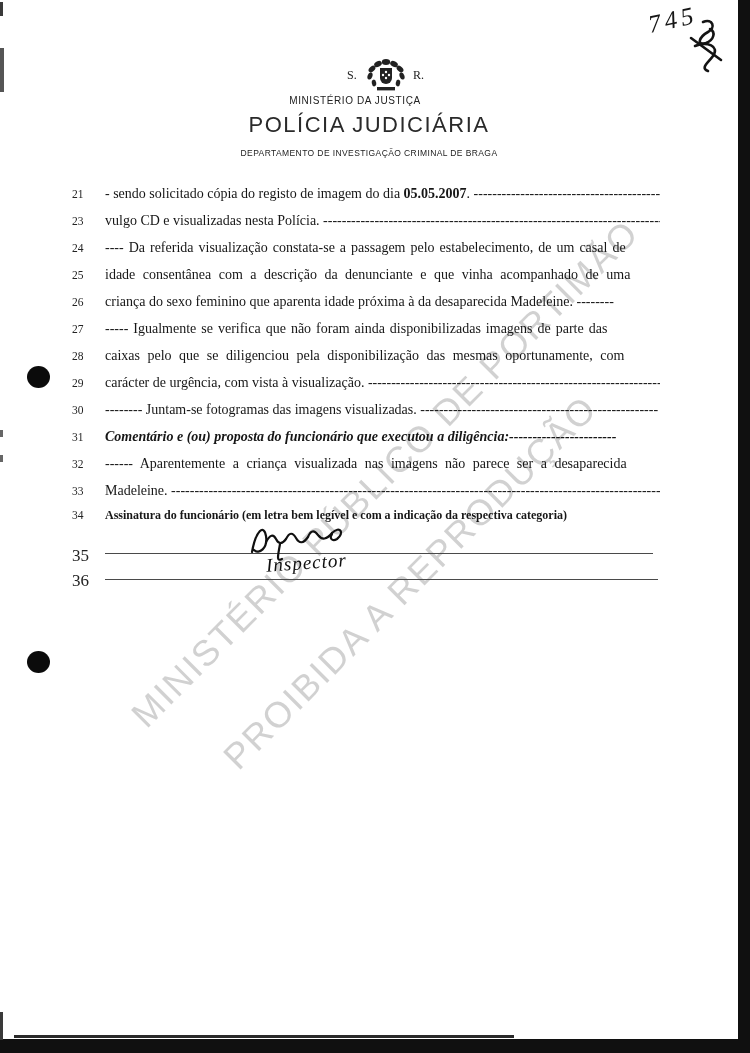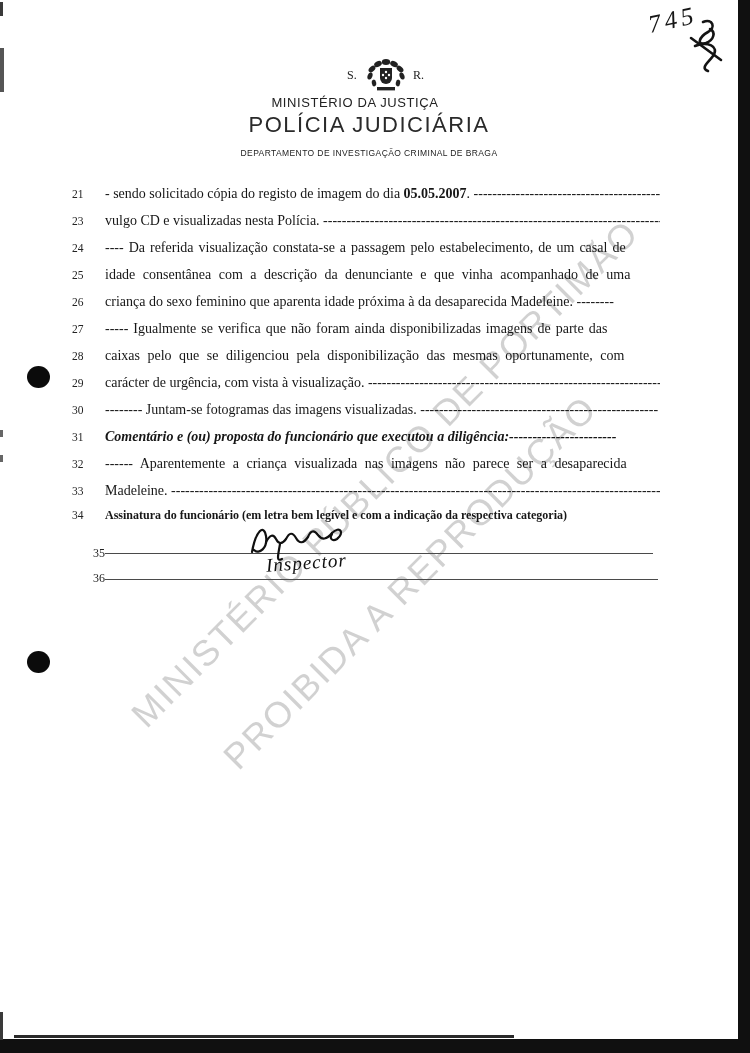--- a/index.html
+++ b/index.html
@@ -27,21 +27,21 @@
     font-style:italic;font-size:25px;color:#161616;letter-spacing:4px;}
   .paraph{position:absolute;left:683px;top:16px;}
 
   
   .header{position:absolute;left:0;top:0;width:738px;text-align:center;z-index:3;}
   .crest-row{position:absolute;left:0;top:62px;width:738px;height:34px;}
   .crest-letter{position:absolute;top:6px;font-size:12px;color:#222;}
   .crest-s{left:347px;} .crest-r{left:413px;}
   .crest-svg{position:absolute;left:364px;top:-6px;}
   .ministry{position:absolute;left:0;top:95px;width:710px;
-    font-family:"Liberation Sans",sans-serif;font-size:13px;letter-spacing:.6px;color:#222;}
+    font-family:"Liberation Sans",sans-serif;font-size:10px;letter-spacing:.6px;color:#222;}
   .org-title{position:absolute;left:0;top:112px;width:738px;
     font-family:"Liberation Sans",sans-serif;font-size:22px;letter-spacing:1.5px;color:#2a2a2a;}
   .department{position:absolute;left:0;top:148px;width:738px;
     font-family:Liberation Sans, sans-serif;font-size:8.5px;letter-spacing:.4px;color:#222;}
 
   
   .wm{position:absolute;z-index:1;font-family:"Liberation Sans",sans-serif;
     font-size:36px;letter-spacing:2px;color:rgba(145,145,145,.42);
     transform-origin:0 50%;transform:rotate(-45deg);white-space:nowrap;}
   .wm1{left:138px;top:700px;}
@@ -50,21 +50,21 @@
   
   .doc{position:absolute;left:72px;top:179px;width:600px;z-index:2;}
   .row{position:relative;height:27px;line-height:27px;white-space:nowrap;overflow:hidden;width:588px;}
   .num{display:inline-block;width:33px;font-size:11.5px;color:#222;vertical-align:baseline;}
   .txt{font-size:14px;color:#161616;}
   .sp1{word-spacing:1.5px;} .sp2{word-spacing:4px;}
   .bold{font-weight:bold;margin-top:36px;}
   .bolditalic{font-weight:bold;font-style:italic;}
   .row34{height:22px;line-height:22px;}
   .row34 .txt{font-size:12px;font-weight:bold;}
-  .numfloat{position:absolute;font-size:12px;color:#222;z-index:2;margin-left:21px;}
+  .numfloat{position:absolute;font-size:17px;color:#222;z-index:2;}
   .num35{left:72px;top:546px;} .num36{left:72px;top:571px;}
   .sig-rule{position:absolute;height:1px;background:#4a4a4a;z-index:2;}
   .rule35{left:105px;top:553px;width:548px;}
   .rule36{left:105px;top:579px;width:553px;}
 
   
   .sig-name-svg{position:absolute;left:246px;top:518px;z-index:4;}
   .sig-role{position:absolute;left:266px;top:552px;z-index:4;
     font-style:italic;font-size:19px;color:#101010;transform:rotate(-4deg);letter-spacing:1px;}
 </style>

